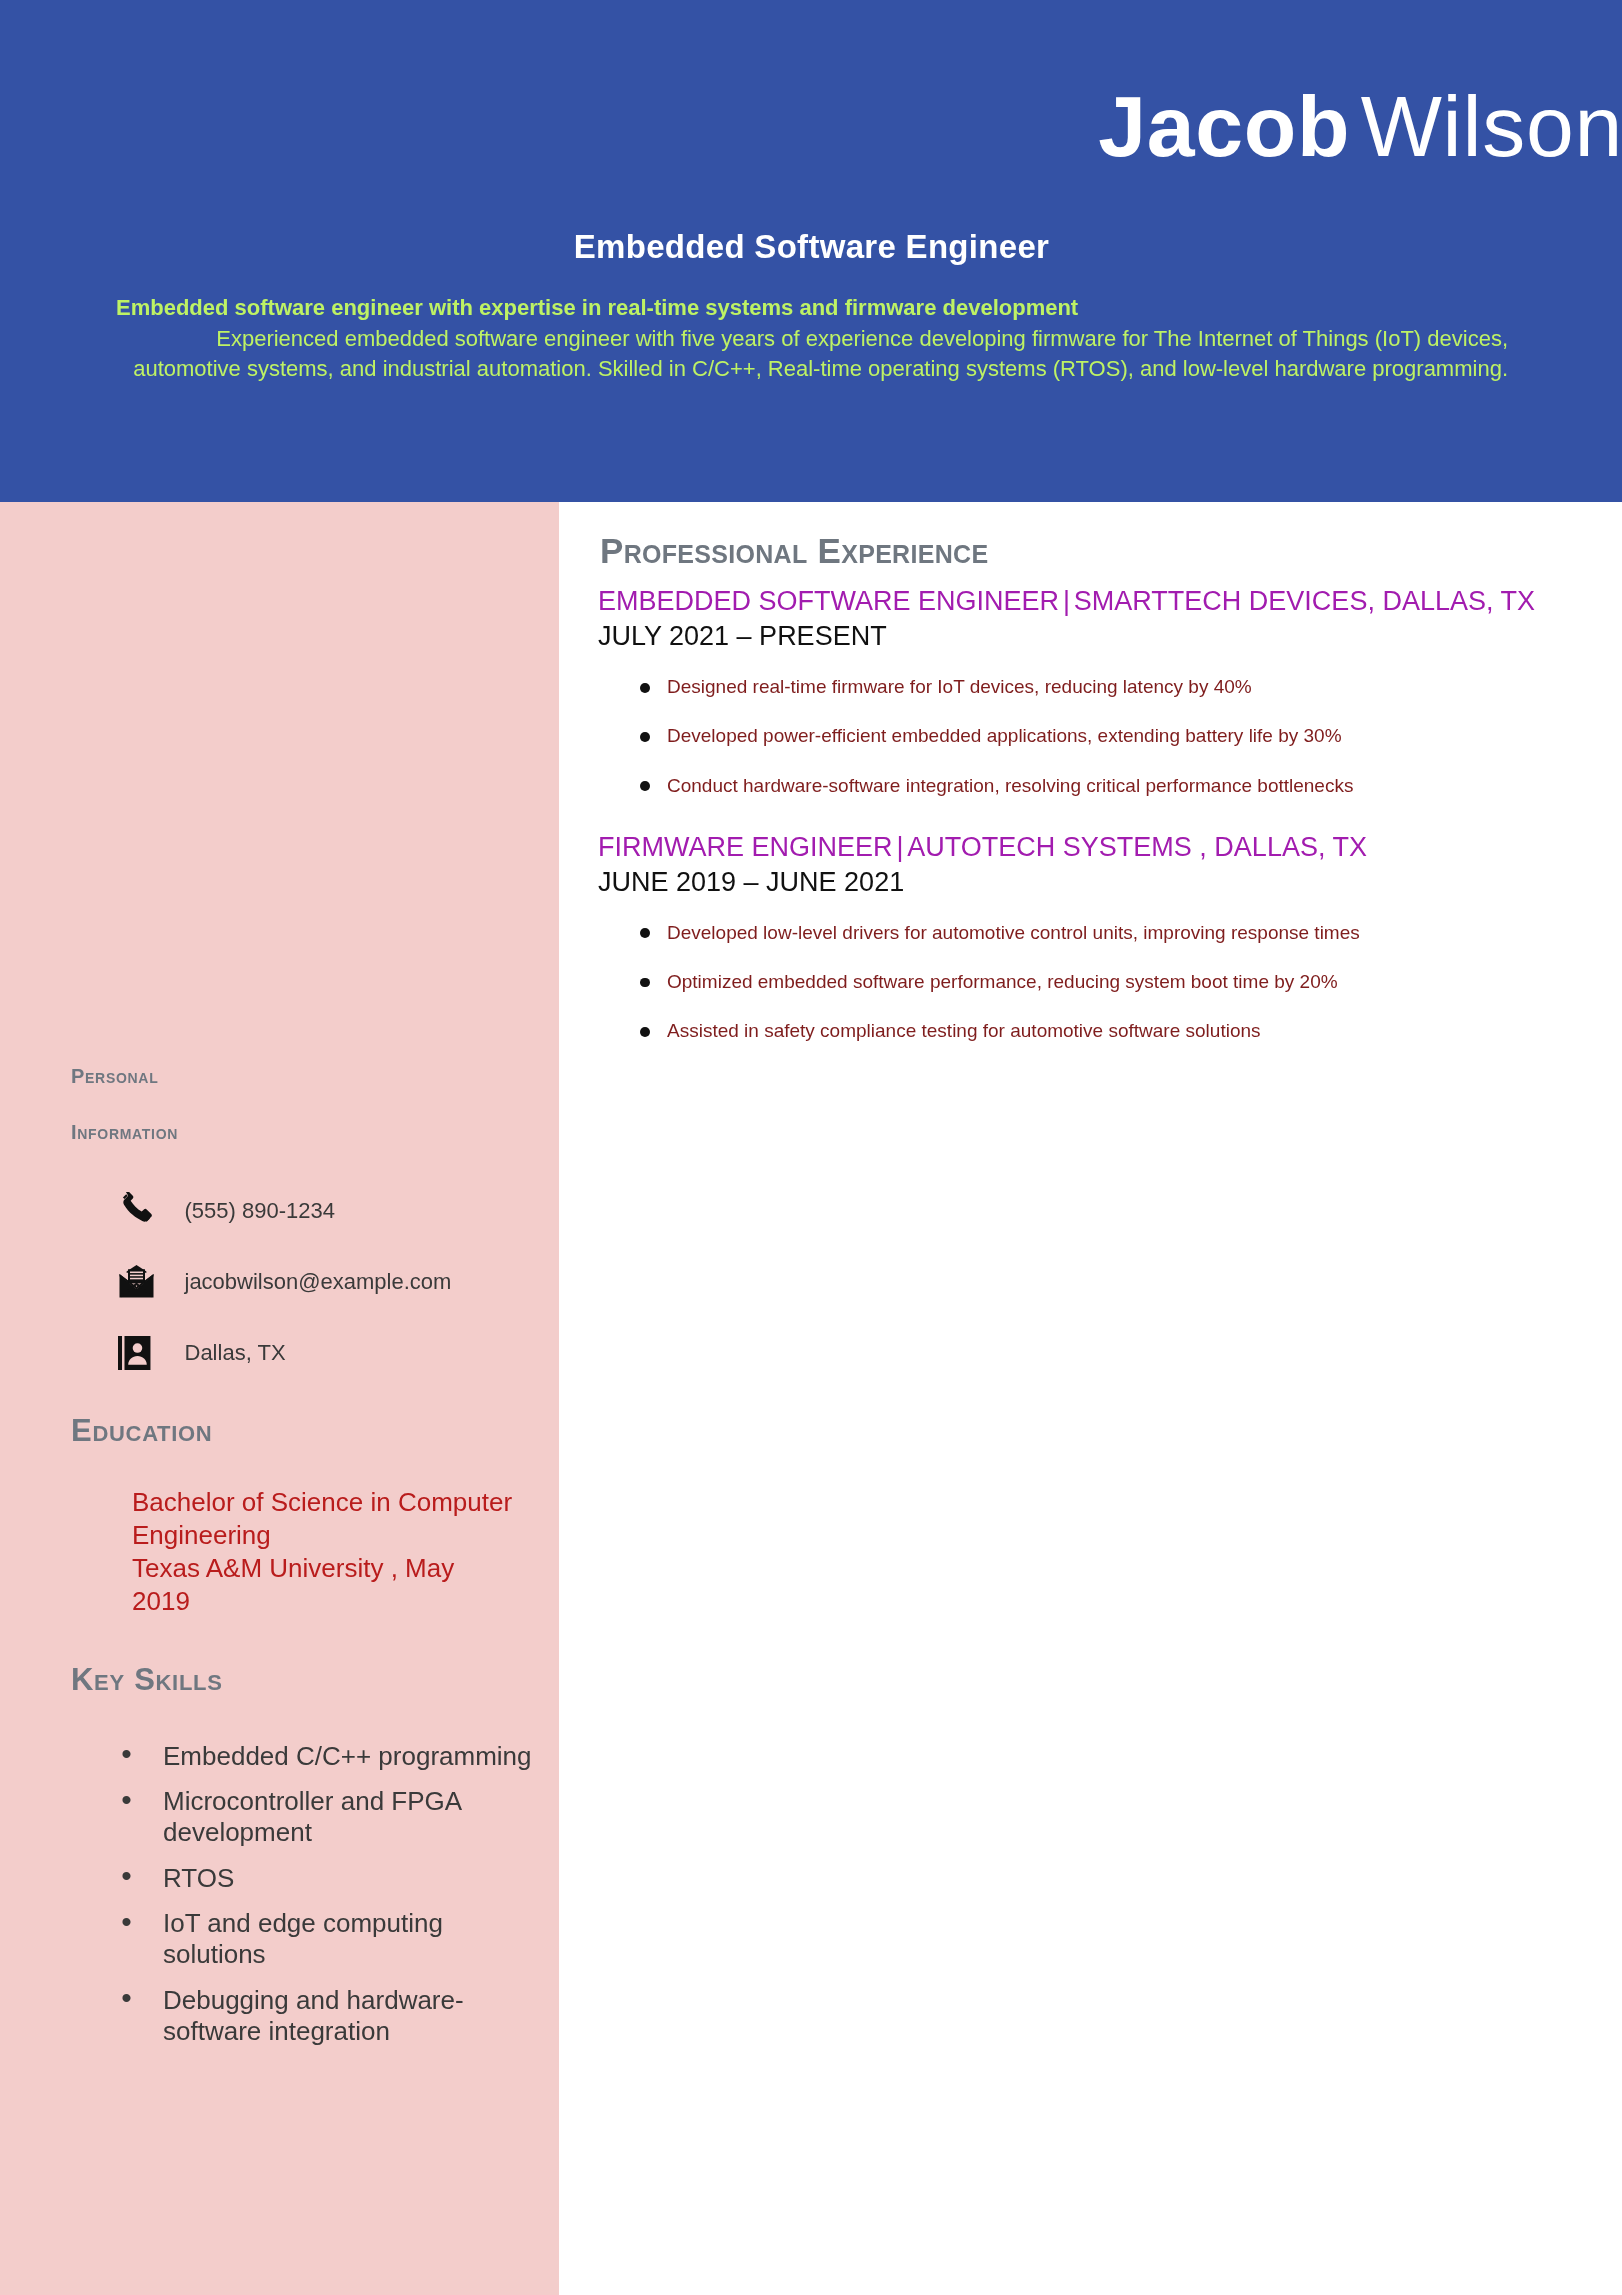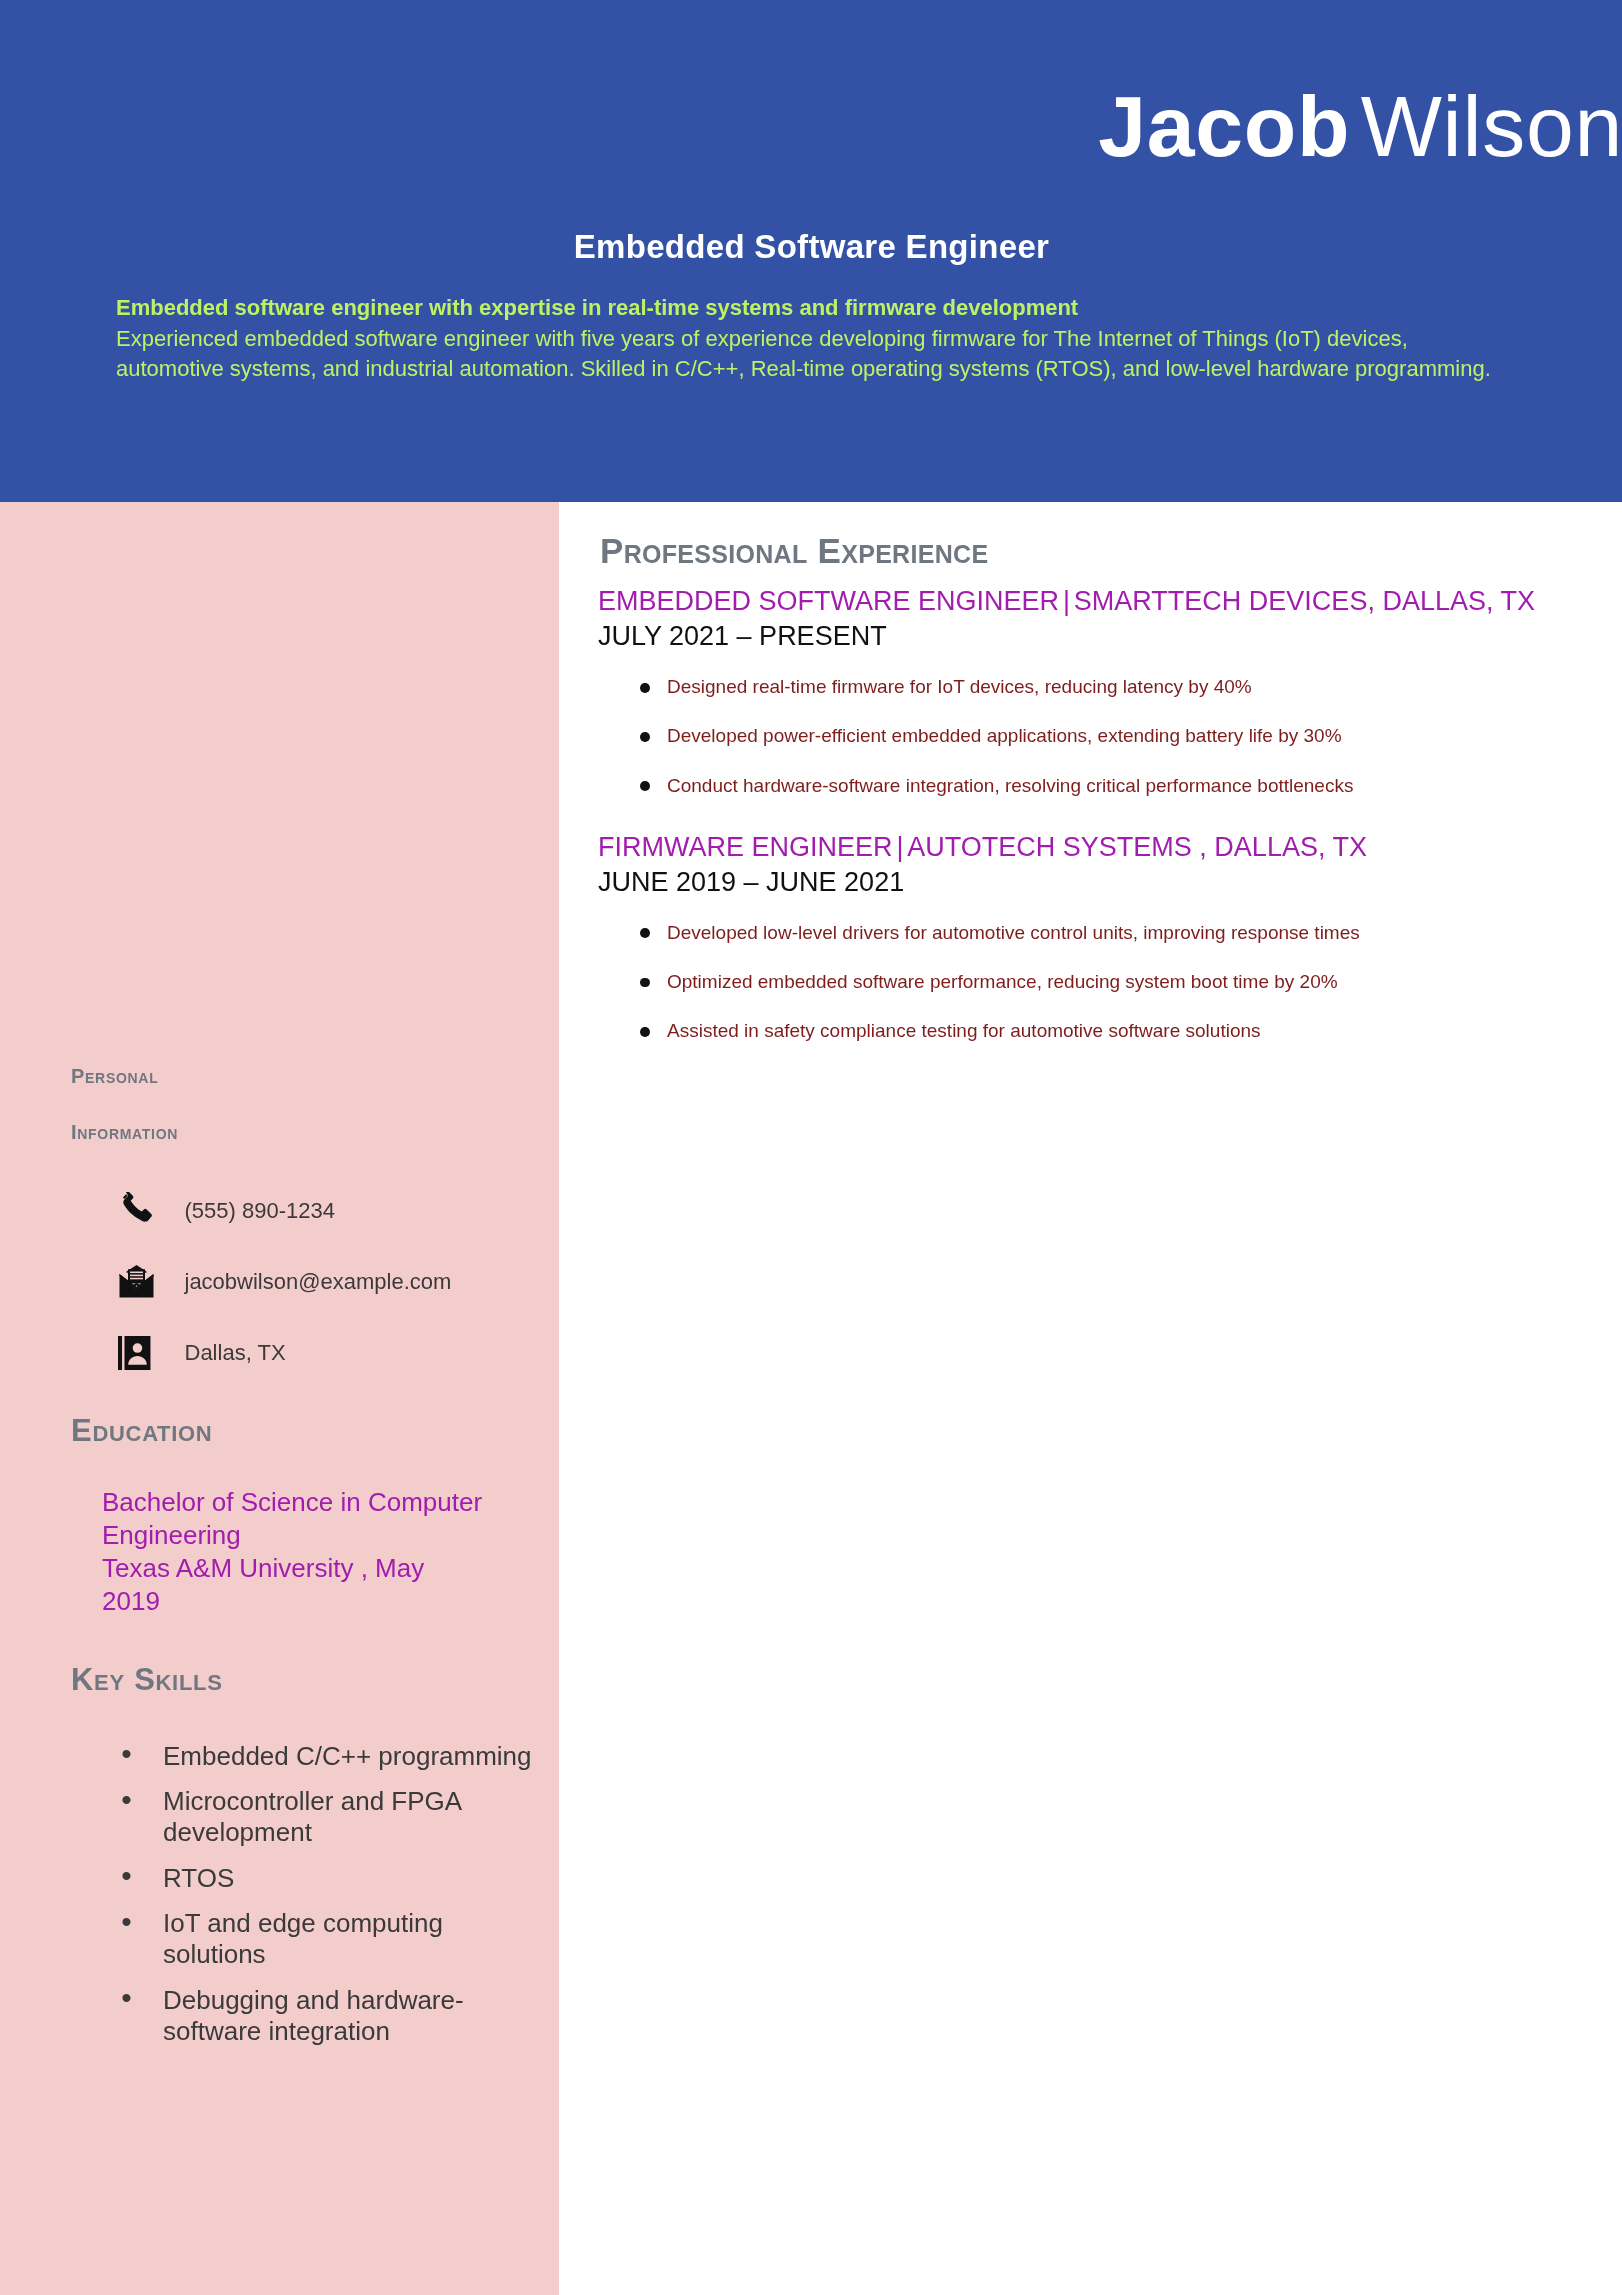--- a/index.html
+++ b/index.html
@@ -81,20 +81,21 @@
     line-height: 30px;
   }
   .summary-headline {
     font-weight: 700;
     display: block;
     margin-bottom: 1.3px;
   }
   .summary-body {
     font-weight: 400;
     display: block;
+    text-align: right;
   }
 
   
   .sidebar {
     position: absolute;
     left: 0;
     top: 502px;
     width: 559px;
     height: 1794px;
     background: #f3cdcb;
@@ -158,24 +159,24 @@
     margin-left: 27.5px;
     color: #3a3a3a;
     font-family: "Liberation Sans", sans-serif;
     font-size: 22px;
     line-height: 31px;
     white-space: nowrap;
   }
 
   .education-block {
     position: absolute;
-    left: 102px;
+    left: 132px;
     top: 984px;
     width: 418px;
-    color: #a21caf;
+    color: #b91c1c;
     font-family: "Liberation Sans", sans-serif;
     font-size: 26px;
     line-height: 33px;
   }
   .education-block div { white-space: pre-wrap; }
 
   .skills-list {
     position: absolute;
     left: 116px;
     top: 1239px;

